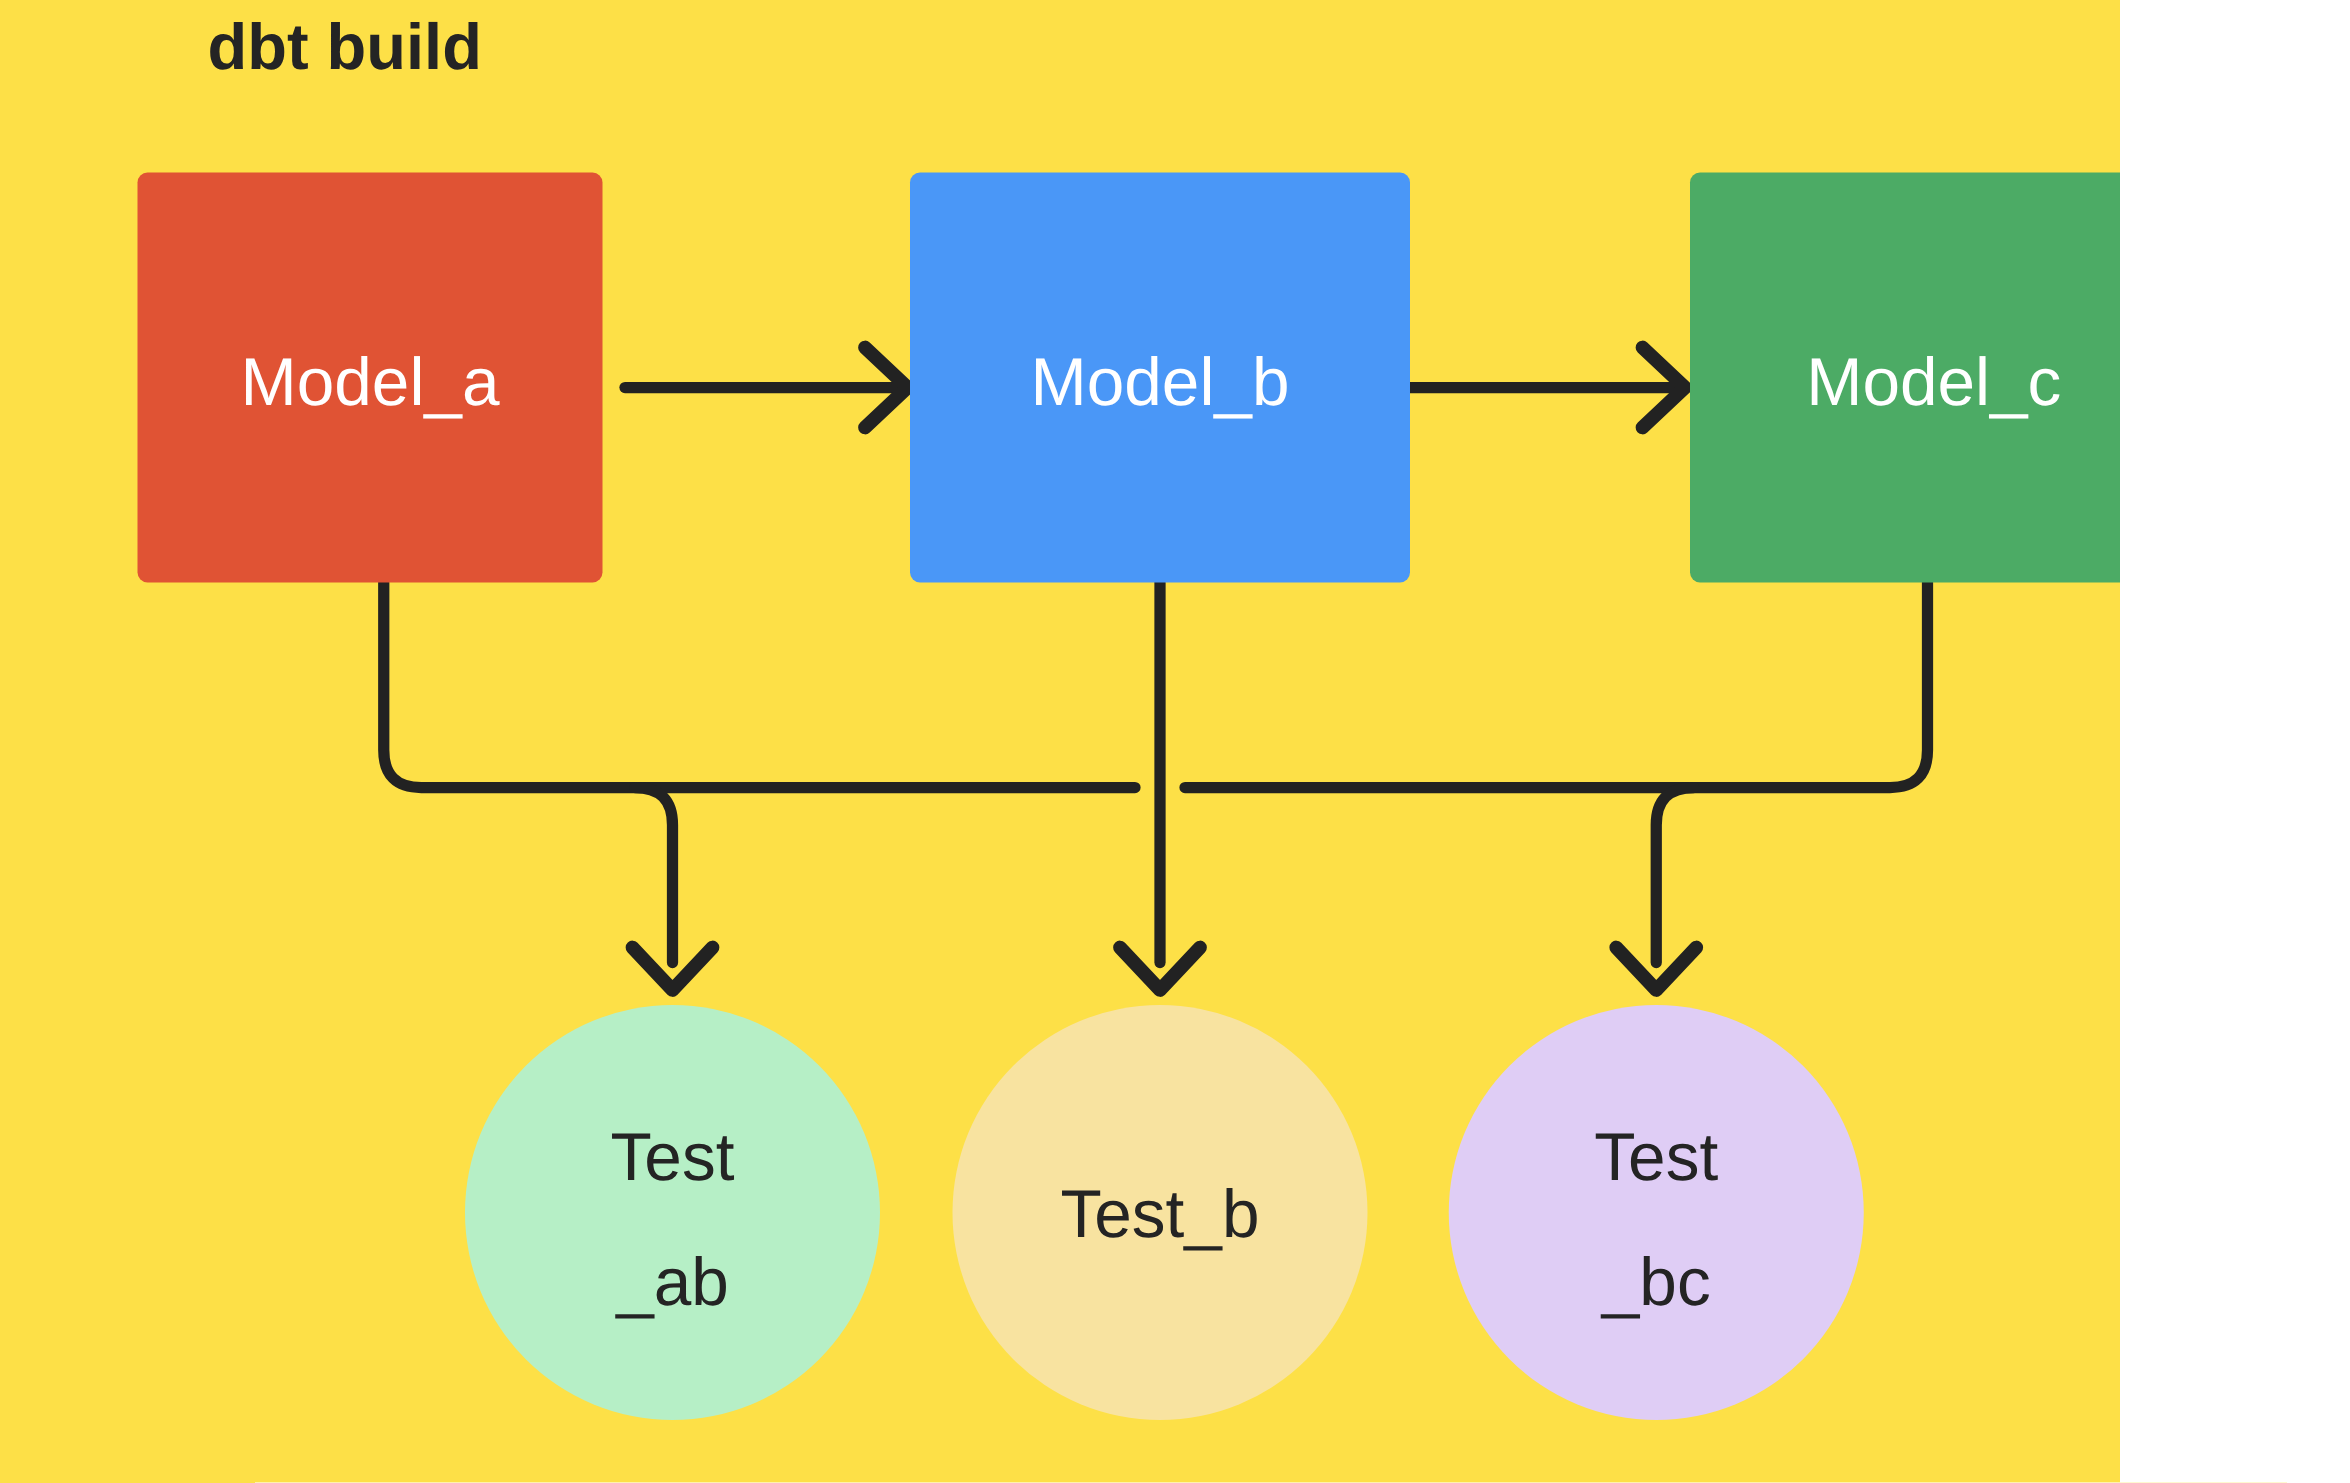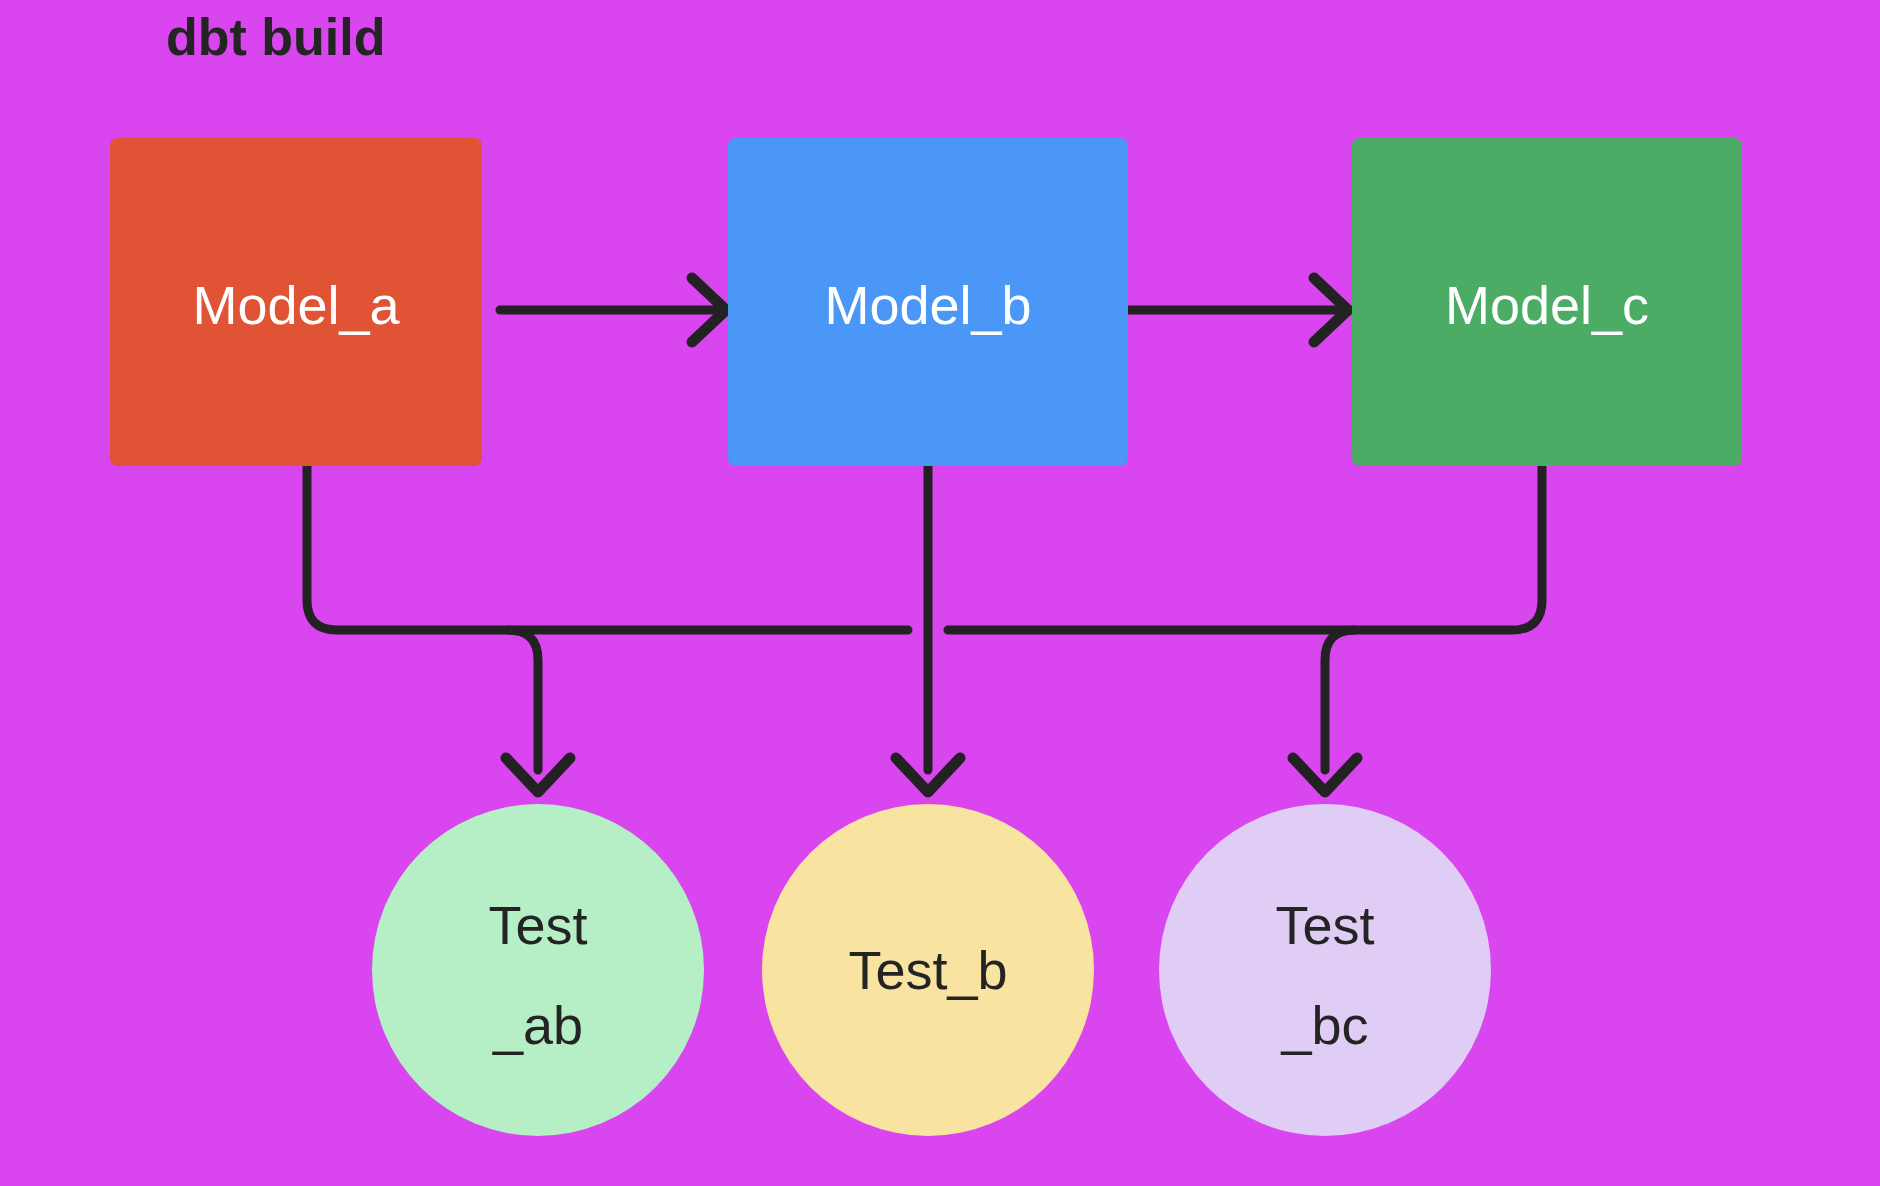--- a/index.html
+++ b/index.html
@@ -5,23 +5,23 @@
   html, body {
     margin: 0;
     padding: 0;
     background: #ffffff;
   }
   body {
     font-family: "Liberation Sans", sans-serif;
   }
   #canvas {
     position: relative;
-    width: 1880px;
+    width: 1696px;
     height: 1186px;
-    background: #d946ef;
+    background: #fde047;
     overflow: hidden;
   }
   #diagram-svg {
     position: absolute;
     left: 0;
     top: 0;
     width: 1880px;
     height: 1186px;
   }
   .diagram-title {

